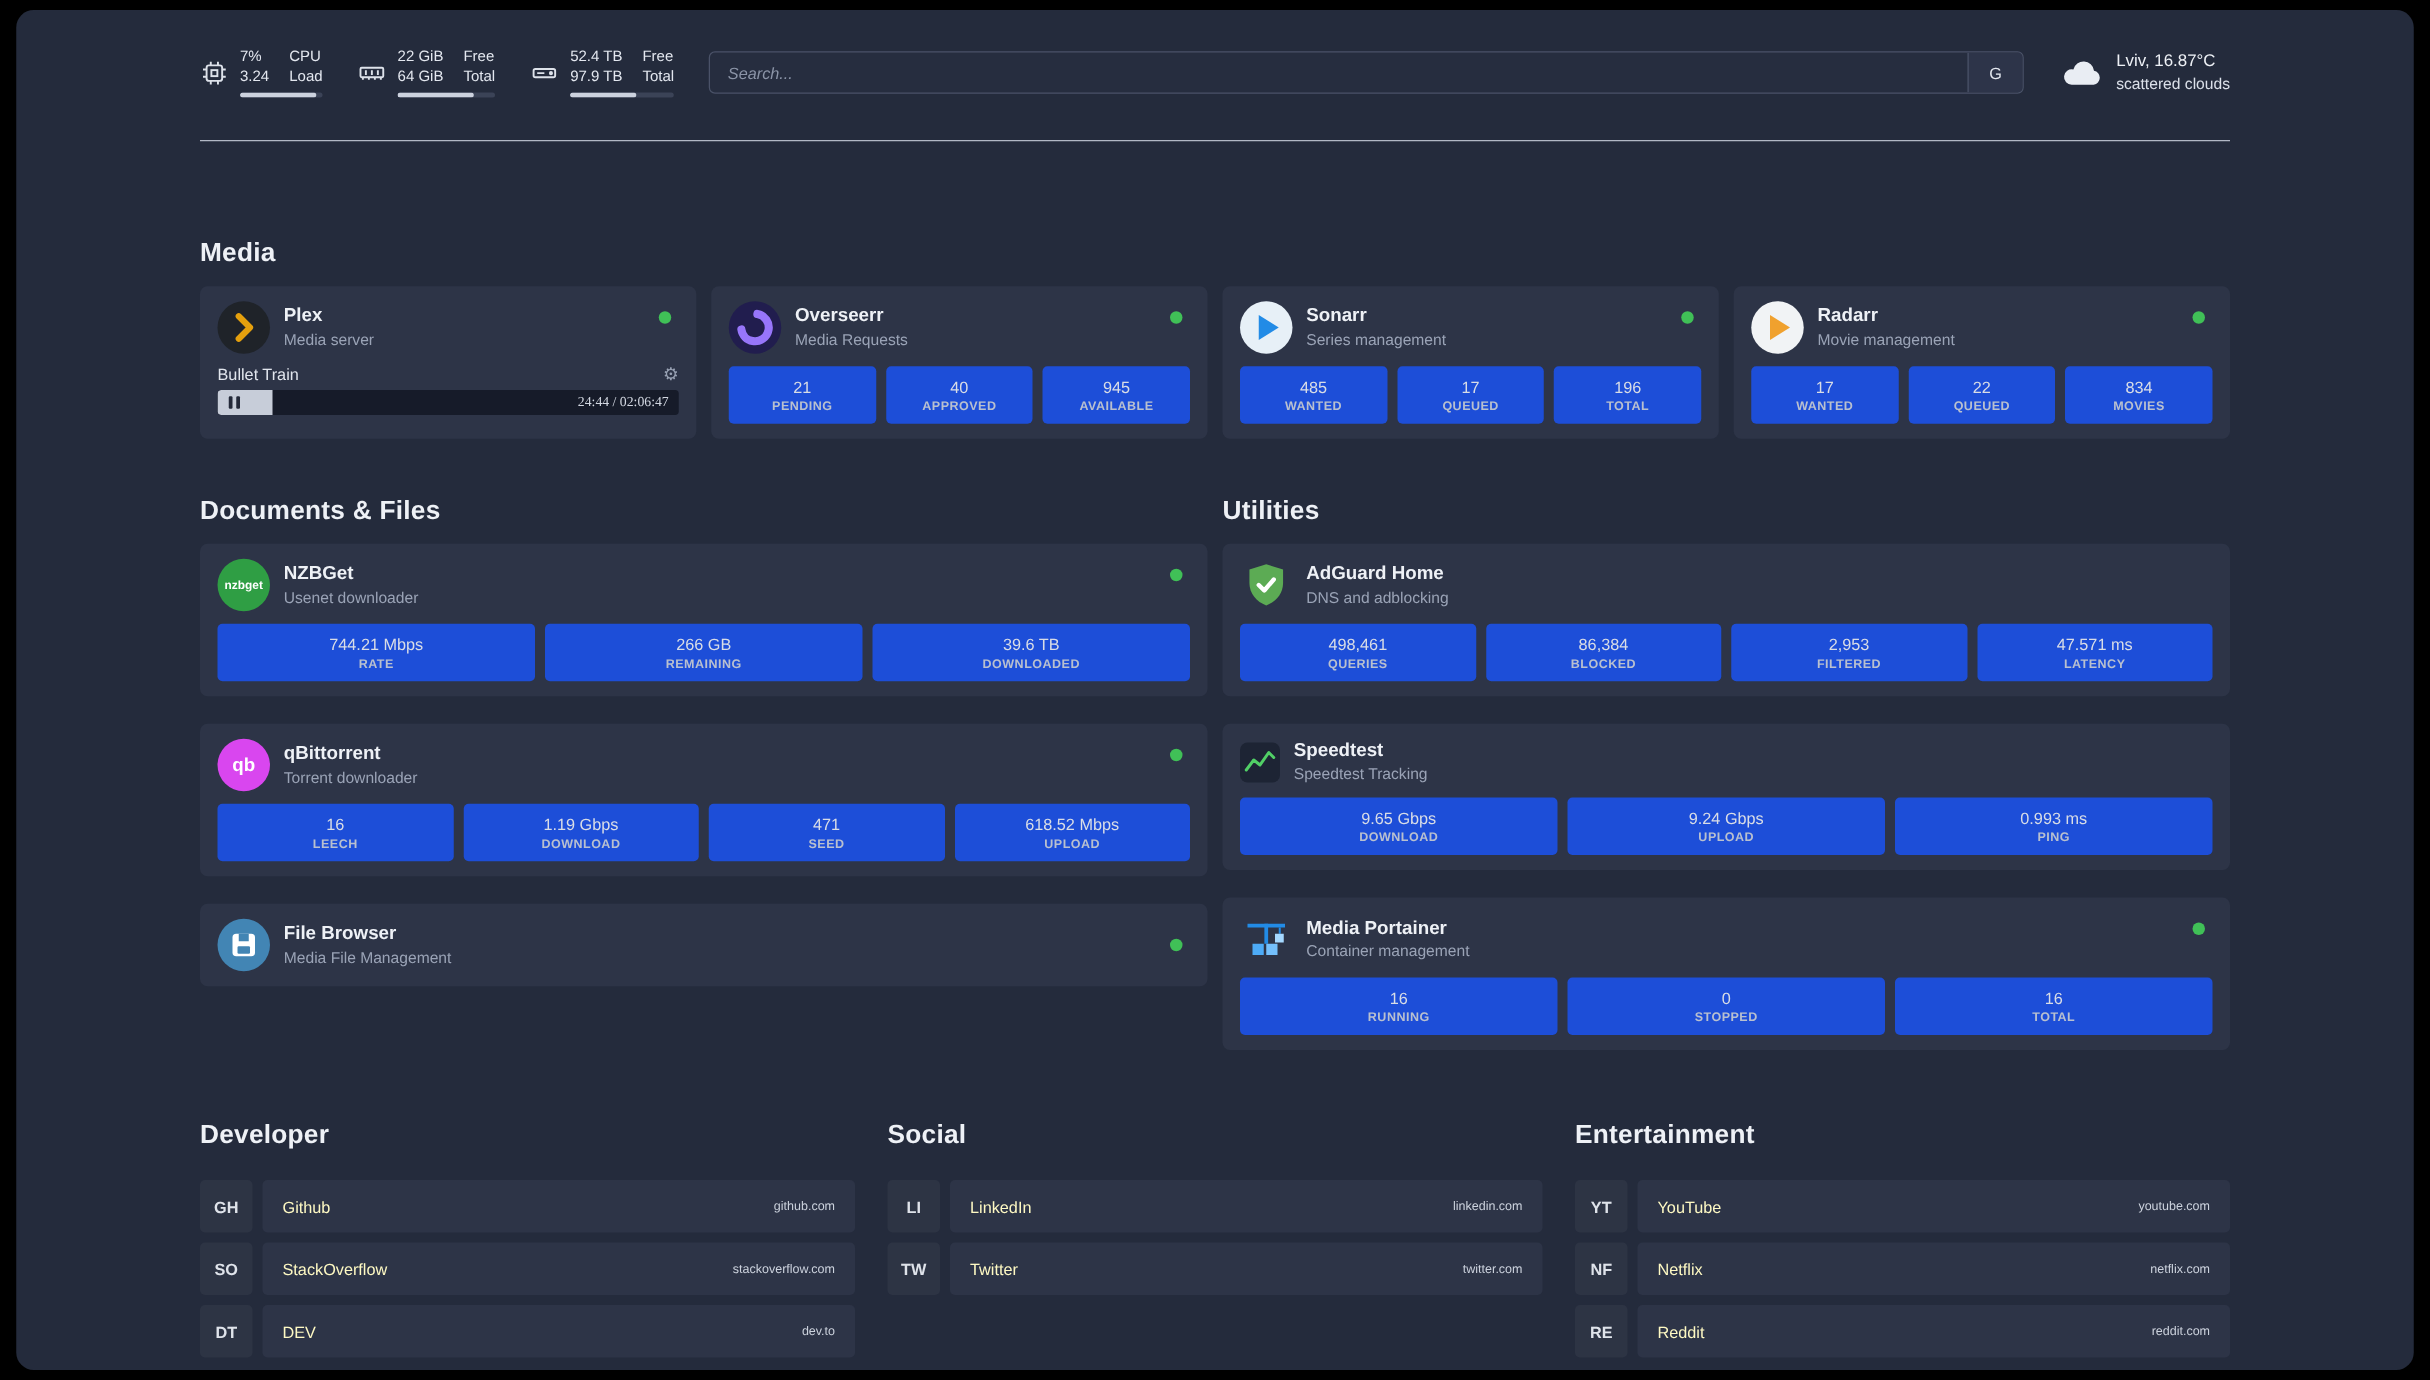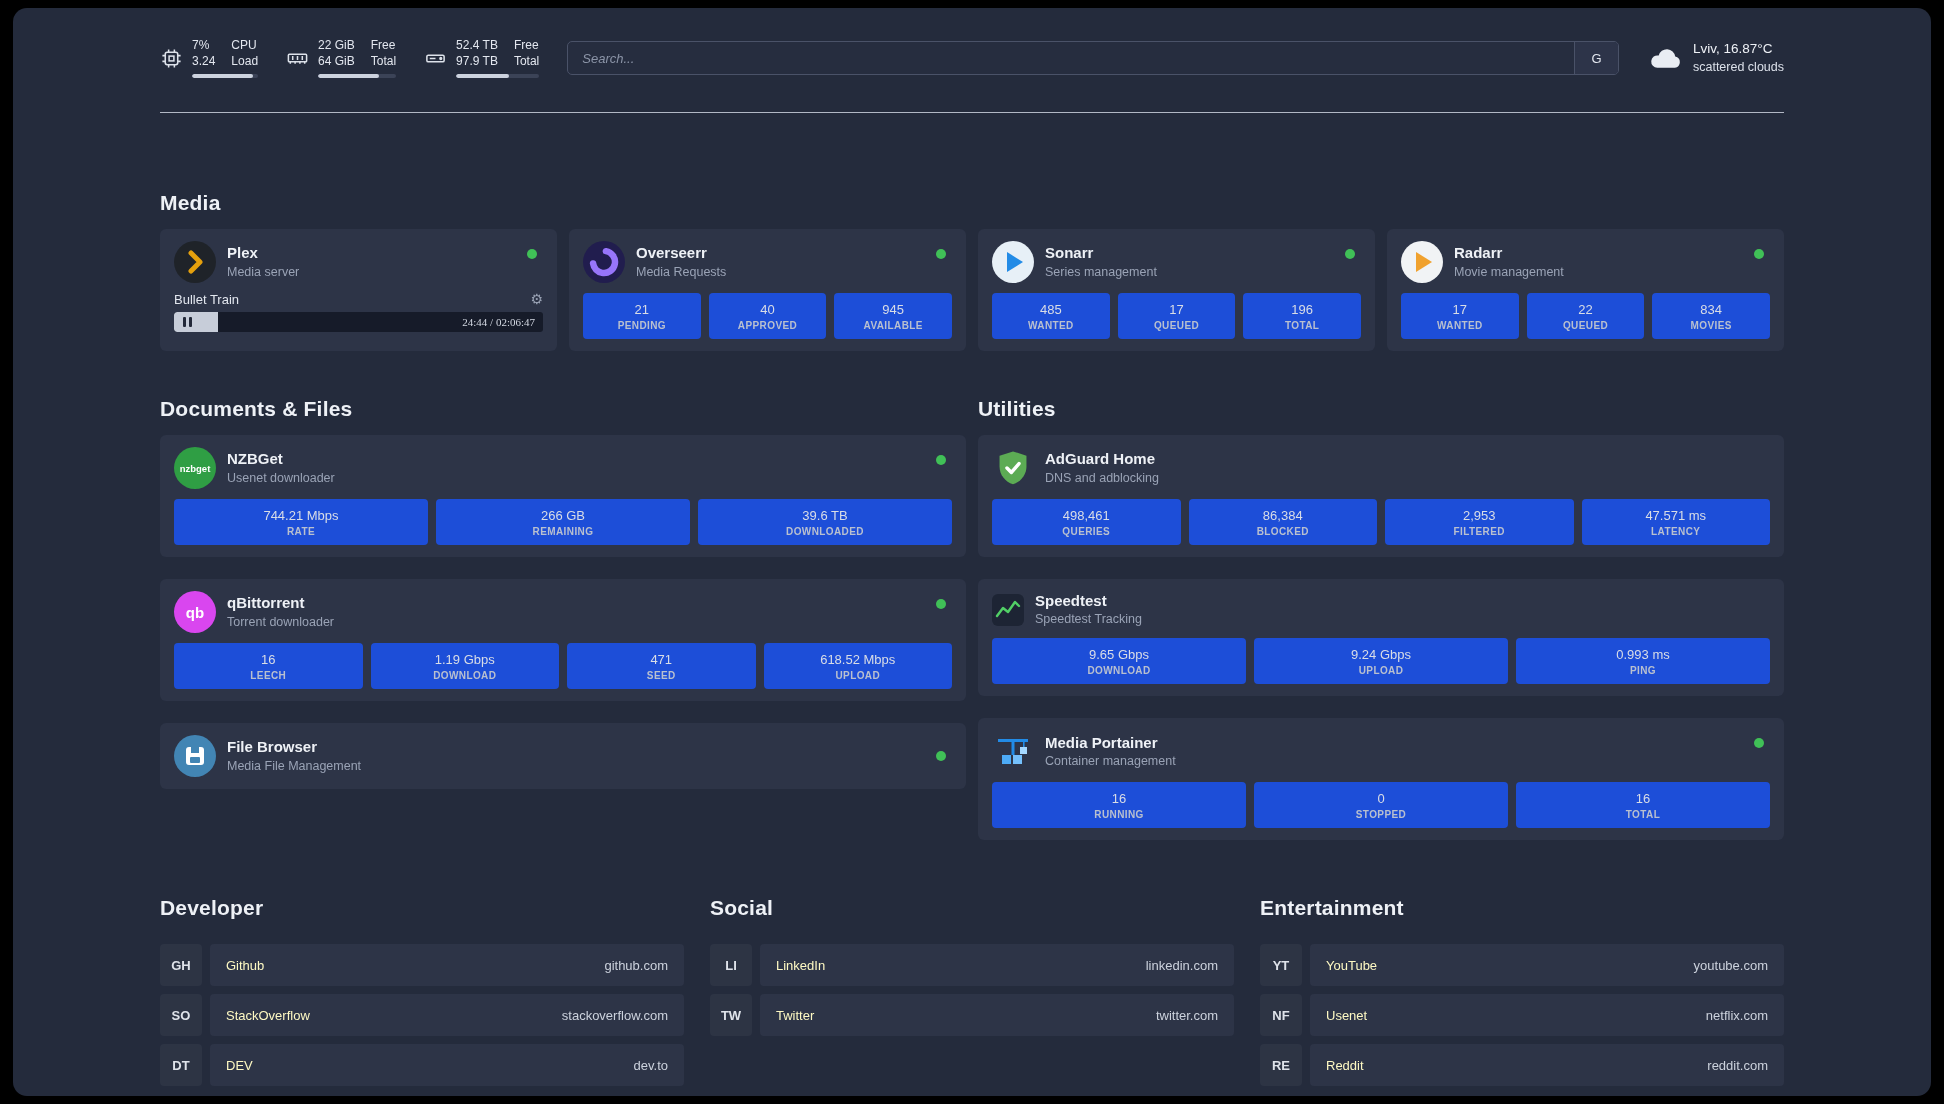--- a/index.html
+++ b/index.html
@@ -81,21 +81,21 @@
   .cards-stack { display:flex; flex-direction:column; gap:22px; }
 
   
   .bm-grid { display:grid; grid-template-columns:repeat(3,1fr); gap:26px; margin-top:56px; align-items:start; }
   .bm-title { margin-bottom:24px; }
   .bm-list { display:flex; flex-direction:column; gap:8px; }
   .bm-row { display:flex; align-items:center; gap:8px; cursor:pointer; }
   .bm-abbr { width:42px; height:42px; border-radius:4px; background:rgba(255,255,255,0.045); display:flex; align-items:center; justify-content:center; font-size:13px; font-weight:700; color:#dfe3ea; }
   .bm-tile { flex:1; height:42px; background:#2d3447; border-radius:4px; display:flex; align-items:center; justify-content:space-between; padding:0 16px; }
   .bm-name { font-size:13px; color:#fef9c3; }
-  .bm-url { font-size:13px; color:#ccd2dd; }
+  .bm-url { font-size:10px; color:#ccd2dd; }
 </style>
 </head>
 <body>
 
 <div class="panel">
   <div class="content">
 
     <div class="topbar">
 
       <div class="sys-widget">
@@ -545,21 +545,21 @@
           <div class="bm-row">
             <div class="bm-abbr">YT</div>
             <div class="bm-tile">
               <span class="bm-name">YouTube</span>
               <span class="bm-url">youtube.com</span>
             </div>
           </div>
           <div class="bm-row">
             <div class="bm-abbr">NF</div>
             <div class="bm-tile">
-              <span class="bm-name">Usenet</span>
+              <span class="bm-name">Netflix</span>
               <span class="bm-url">netflix.com</span>
             </div>
           </div>
           <div class="bm-row">
             <div class="bm-abbr">RE</div>
             <div class="bm-tile">
               <span class="bm-name">Reddit</span>
               <span class="bm-url">reddit.com</span>
             </div>
           </div>

